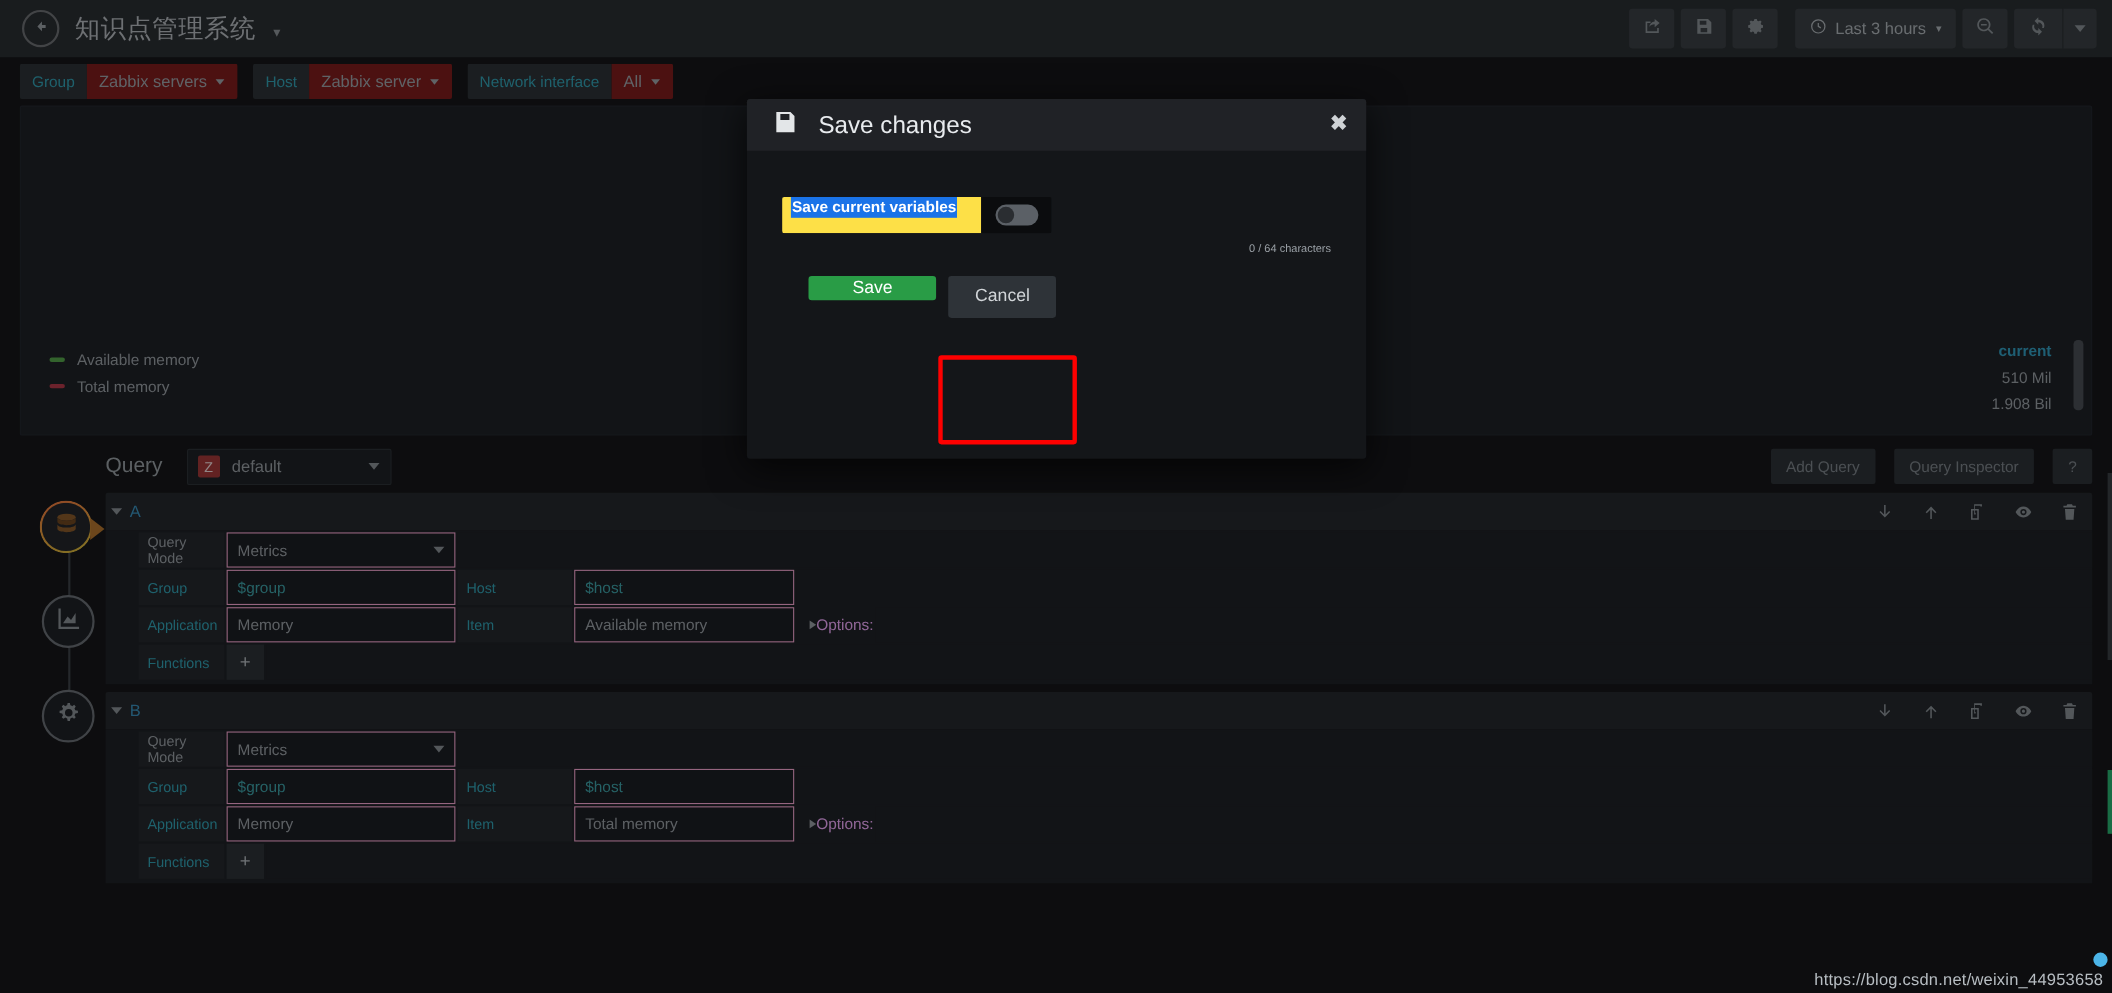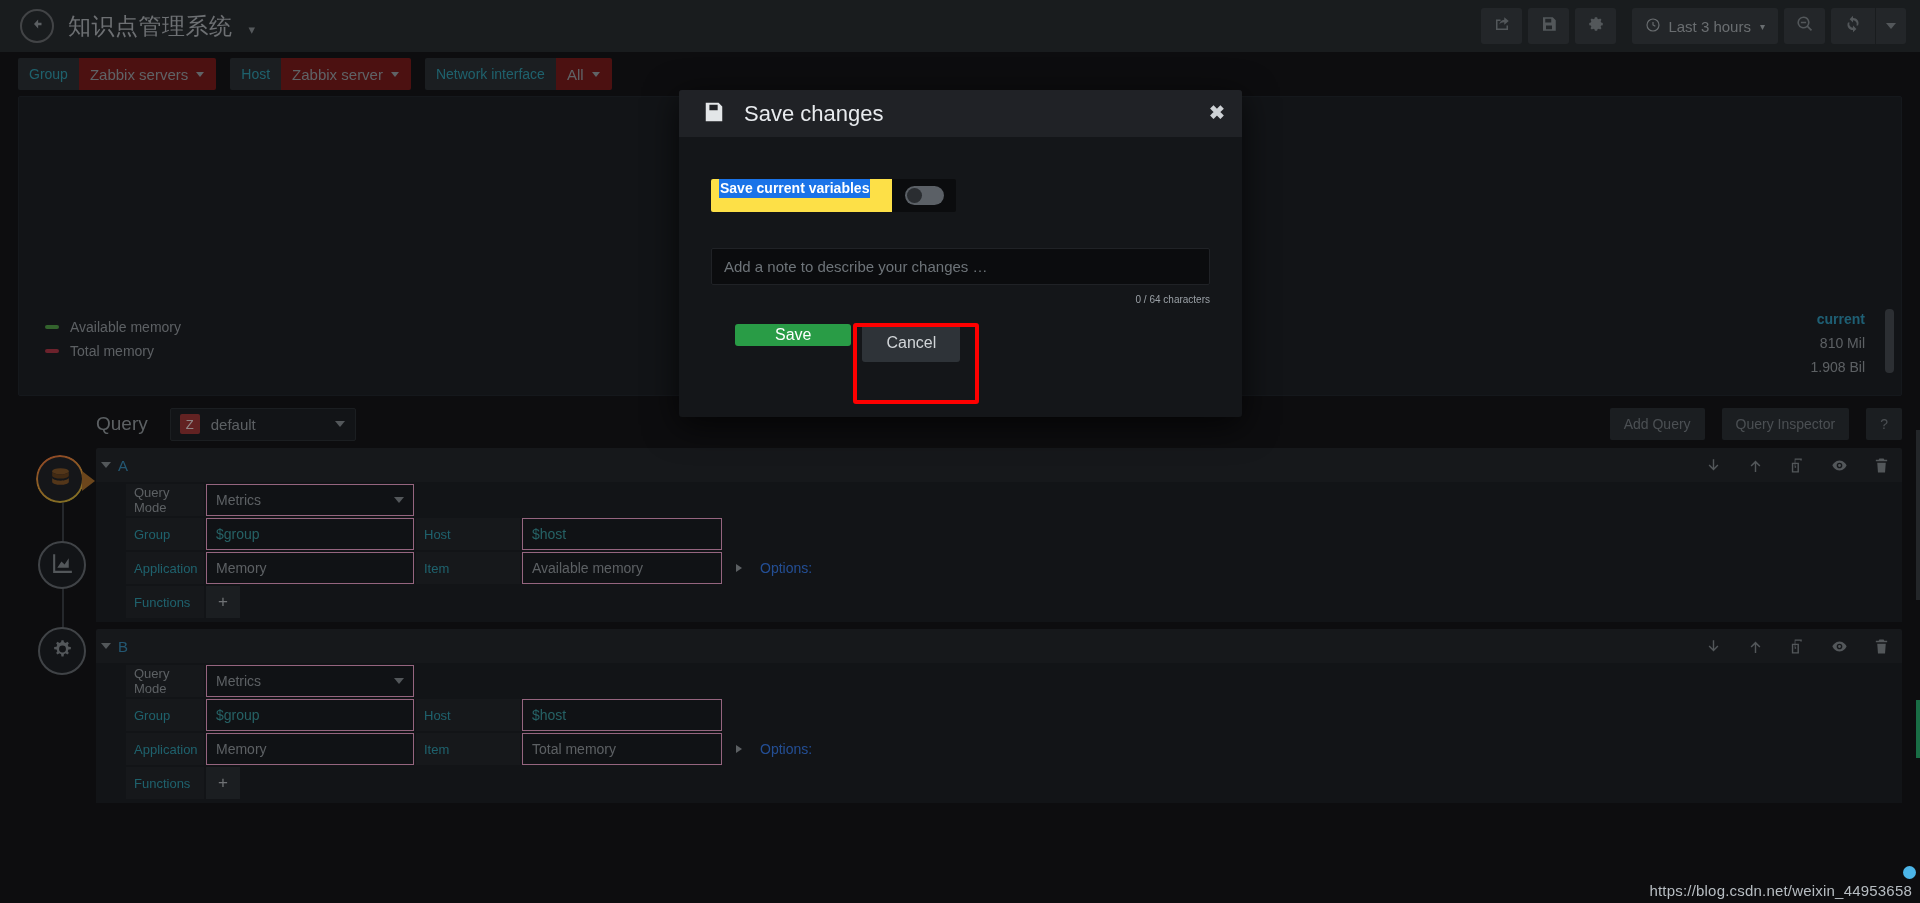--- a/index.html
+++ b/index.html
@@ -168,22 +168,22 @@
   }
   .cell-input.teal { color: #3fa2a8; }
   .cell-input.sel { width: 208px; }
   .cell-input .icaret { position: absolute; right: 9px; width: 0; height: 0;
     border-left: 5px solid transparent; border-right: 5px solid transparent;
     border-top: 6px solid #8a9197; }
   .cell-label.mid { width: 104px; }
   .cell-input.wide { width: 200px; }
   .cell-spacer { flex: 1; height: 32px; background: #1f2227; }
   .options-cell {
-    height: 32px; display: flex; align-items: center; gap: 18px;
-    color: #3b82f6; font-size: 14px; padding-left: 12px; cursor: pointer;
+    height: 32px; display: flex; align-items: center; gap: 0;
+    color: #f0abfc; font-size: 14px; padding-left: 12px; cursor: pointer;
   }
   .opt-caret { width: 0; height: 0; border-top: 4.5px solid transparent;
     border-bottom: 4.5px solid transparent; border-left: 6px solid #9aa0a6; }
   .plus-cell {
     width: 34px; height: 32px; background: #2e3338; color: #b9bfc4;
     display: flex; align-items: center; justify-content: center;
     font-size: 17px; cursor: pointer;
   }
 
   
@@ -369,21 +369,21 @@
         <span class="legend-dash" style="background:#56a64b"></span>
         <span class="legend-name">Available memory</span>
       </div>
       <div class="legend-row">
         <span class="legend-dash" style="background:#b5394a"></span>
         <span class="legend-name">Total memory</span>
       </div>
     </div>
     <div class="legend-right">
       <div class="lr-head">current</div>
-      <div class="lr-val">810 Mil</div>
+      <div class="lr-val">510 Mil</div>
       <div class="lr-val">1.908 Bil</div>
     </div>
     <div class="panel-scrollbar"></div>
   </div>
 
   <div class="editor-rail">
     <div class="rail-line"></div>
     <div class="rail-tab t0">
       <span>
         <svg viewBox="0 0 24 24">
@@ -579,21 +579,20 @@
         <div class="switch-label">
           <span class="seltext">Save current variables</span>
         </div>
         <div class="switch-box">
           <span class="switch-track">
             <span class="switch-knob"></span>
           </span>
         </div>
       </div>
 
-      <input class="note-input" type="text" placeholder="Add a note to describe your changes …" style="">
       <div class="char-count">0 / 64 characters</div>
 
       <div class="modal-actions">
         <button class="btn-save">Save</button>
         <button class="btn-cancel">Cancel</button>
       </div>
     </div>
   </div>
   <div class="hl-box"></div>
 

